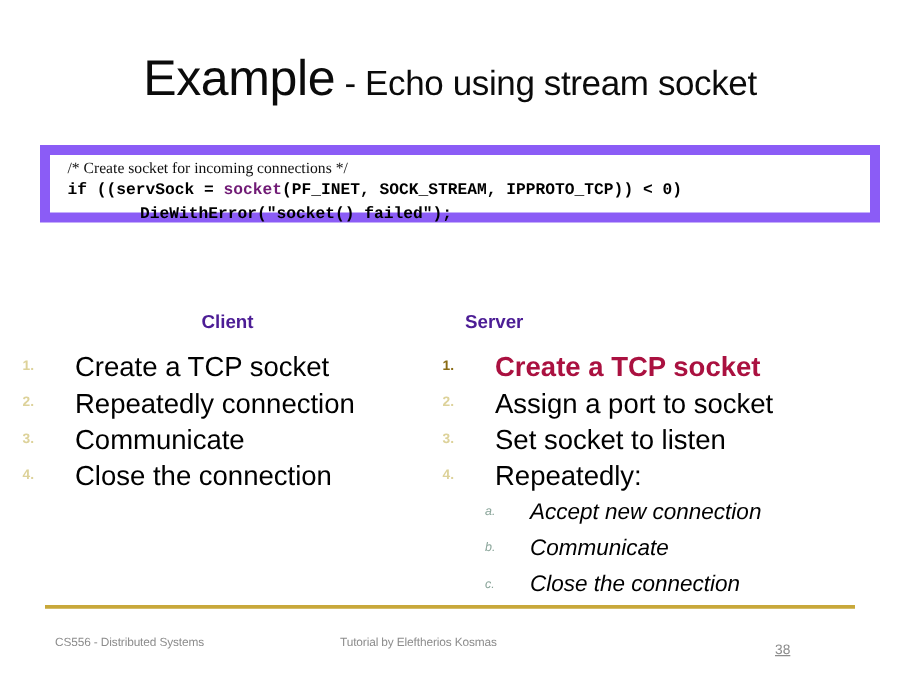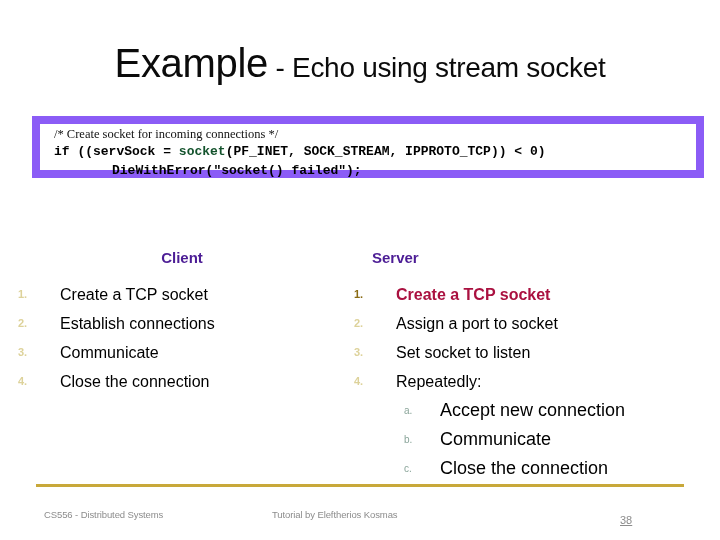--- a/index.html
+++ b/index.html
@@ -64,21 +64,21 @@
   }
   .code-line {
     font-family: "Liberation Mono", monospace;
     font-size: 13px;
     font-weight: bold;
     line-height: 19px;
     color: #000000;
     white-space: pre;
   }
   .tok-var  { color: #000000; }
-  .tok-fn   { color: #14532d; }
+  .tok-fn   { color: #701a75; }
 
   
   .col-heading {
     position: absolute;
     font-size: 15px;
     font-weight: bold;
     color: #4c1d95;
     white-space: nowrap;
     margin-left: 12px;
   }
@@ -107,37 +107,38 @@
     font-weight: bold;
     color: #ddd29a;
     text-align: left;
     vertical-align: middle;
     padding-left: 4px;
     box-sizing: border-box;
   }
   .marker.highlight { color: #8a6b14; }
   .row-text {
     display: inline-block;
-    font-size: 16px;
+    font-size: 22px;
     color: #000000;
     vertical-align: middle;
   }
   .row-text.highlight {
     color: #aa1140;
     font-weight: bold;
   }
 
   .sublist {
     position: absolute;
-    left: 400px;
+    left: 384px;
     top: 395px;
     margin: 0;
     padding: 0;
     list-style: none;
     width: 320px;
+    font-style: italic;
   }
   .subrow {
     position: relative;
     height: 29px;
     line-height: 29px;
     white-space: nowrap;
   }
   .submarker {
     display: inline-block;
     width: 40px;
@@ -196,21 +197,21 @@
   <div class="code-line"><span>if ((</span><span class="tok-var">servSock</span><span> = </span><span class="tok-fn">socket</span><span>(PF_INET, SOCK_STREAM, IPPROTO_TCP)) &lt; 0)</span></div>
   <div class="code-line" style="padding-left:58px;">DieWithError("socket() failed");</div>
 </div>
 
 <div class="col-heading col-client-heading">Client</div>
 <ul class="list list-client">
   <li class="row">
     <span class="marker">1.</span><span class="row-text">Create a TCP socket</span>
   </li>
   <li class="row">
-    <span class="marker">2.</span><span class="row-text">Establish connections</span>
+    <span class="marker">2.</span><span class="row-text">Repeatedly connection</span>
   </li>
   <li class="row">
     <span class="marker">3.</span><span class="row-text">Communicate</span>
   </li>
   <li class="row">
     <span class="marker">4.</span><span class="row-text">Close the connection</span>
   </li>
 </ul>
 
 <div class="col-heading col-server-heading">Server</div>

